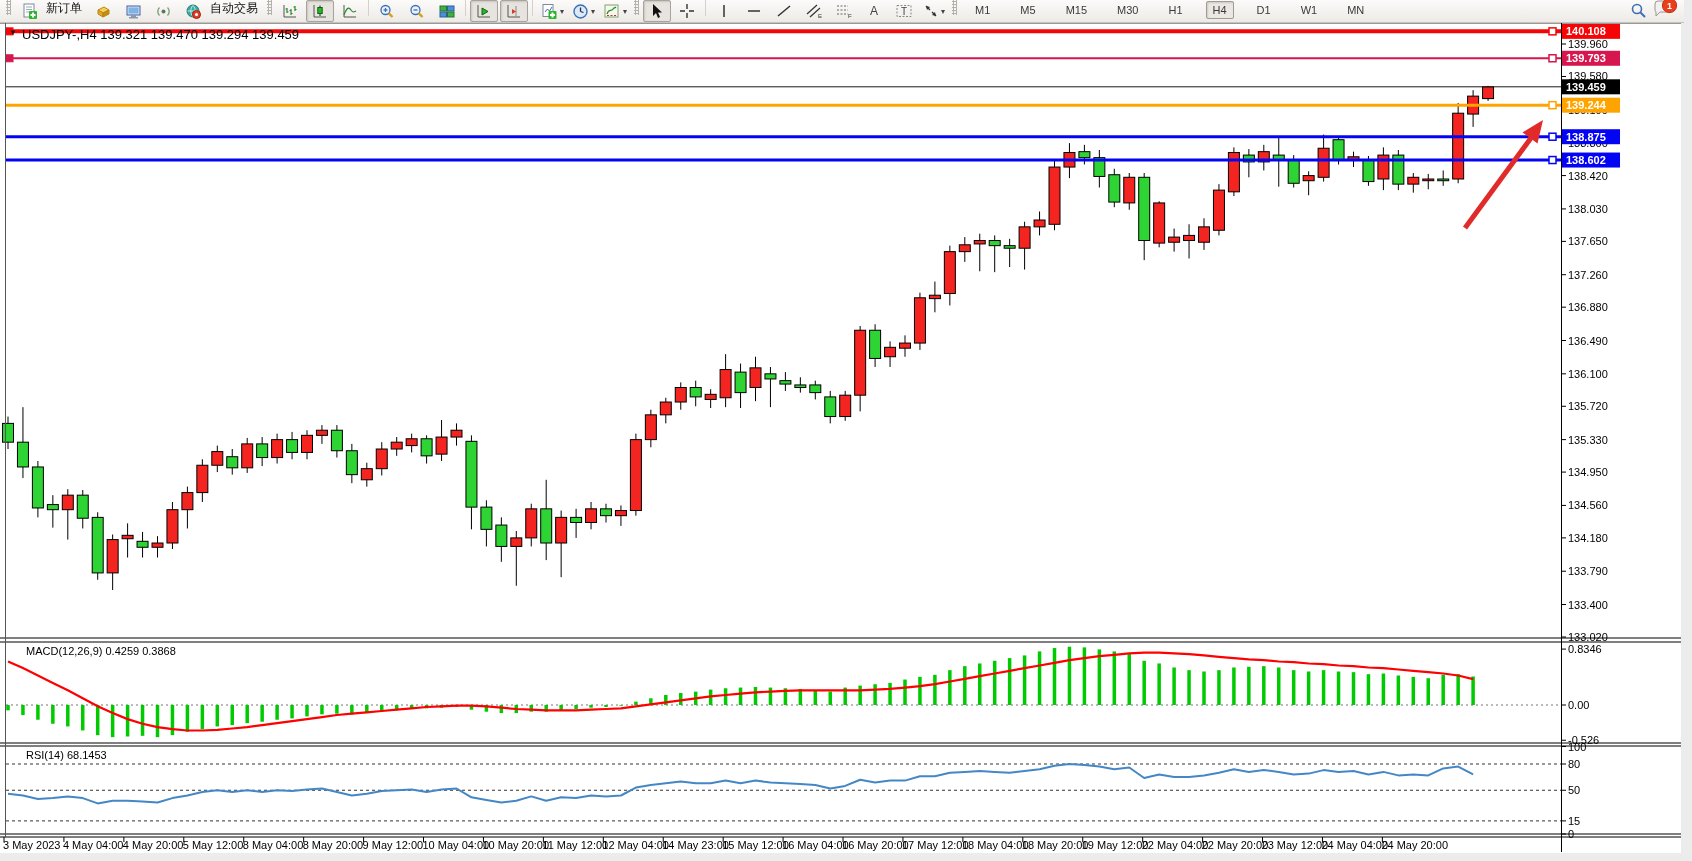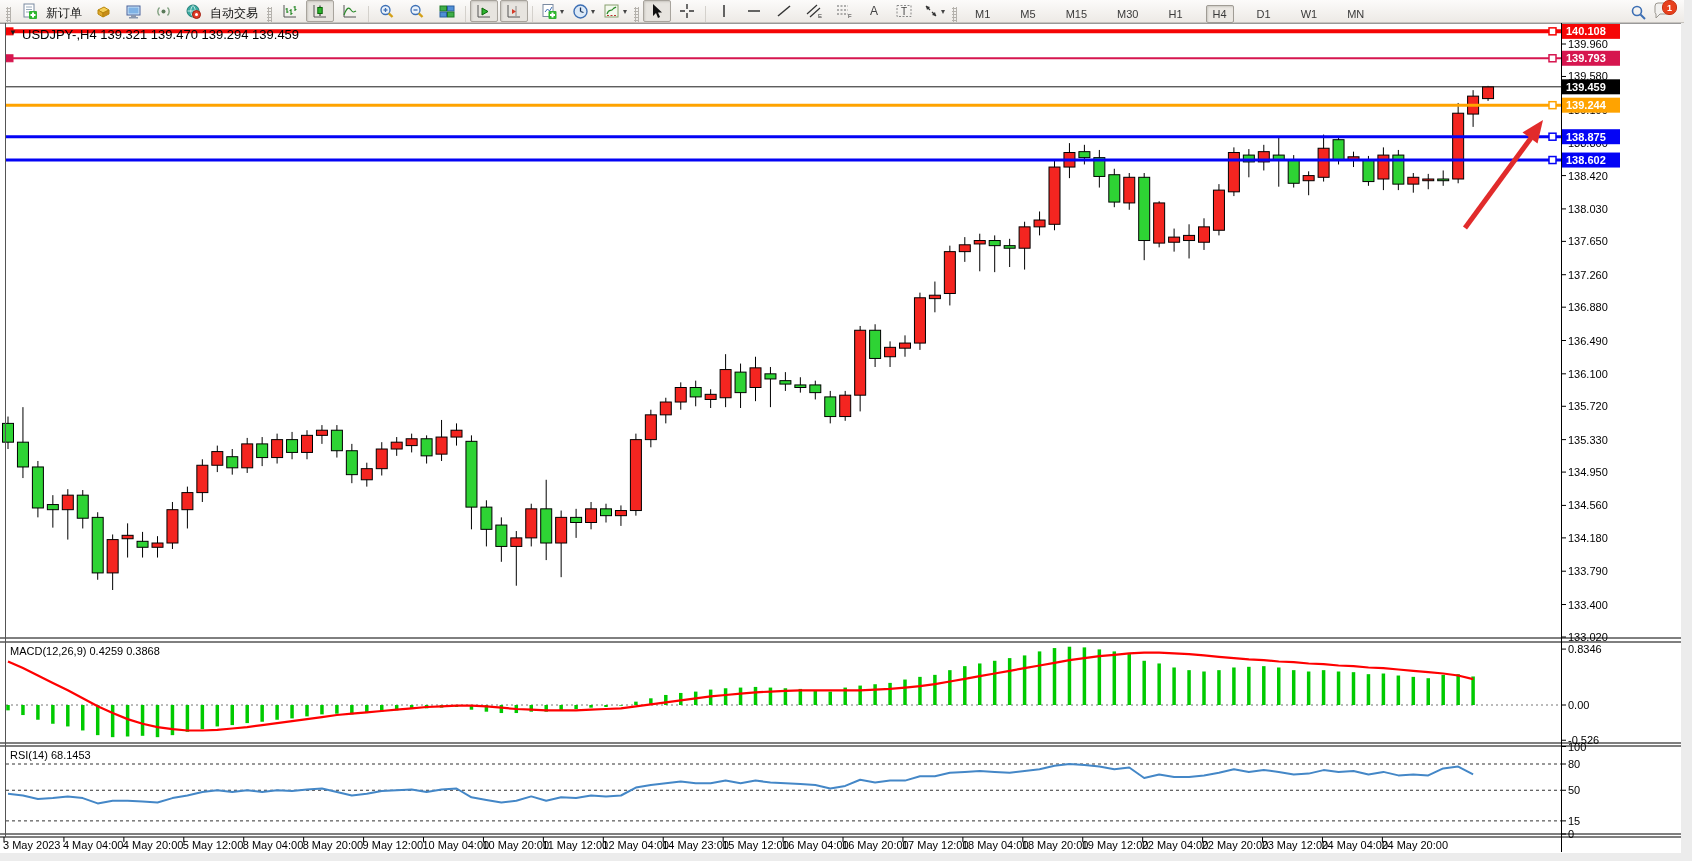--- a/index.html
+++ b/index.html
@@ -1,40 +1,40 @@
 <!DOCTYPE html>
 <html><head>
 <meta charset="utf-8">
 <style>
   html,body{margin:0;padding:0}
   body{width:1692px;height:861px;position:relative;background:#ececec;
        font-family:"Liberation Sans",sans-serif;overflow:hidden}
   
   .toolbar{position:absolute;top:0;left:0;width:1684px;height:23px;
     background:linear-gradient(#fcfbfa,#edeae6);border-bottom:1px solid #c6c3be;
-    display:flex;align-items:flex-end;padding:0 3px;box-sizing:border-box;z-index:6}
+    display:flex;align-items:flex-start;padding:0 3px;box-sizing:border-box;z-index:6}
   .grip{width:5px;height:15px;margin:0 3px;
     background-image:radial-gradient(#b5b2ad 1px,transparent 1.2px);background-size:3px 3px}
   .tb-btn{height:20px;min-width:22px;display:inline-flex;align-items:center;justify-content:center;
     border:1px solid transparent;border-radius:2px;margin:0 1px;font-size:11px;color:#333;padding:0 2px;cursor:default}
   .tb-btn.pressed{background:#e7e4df;border-color:#a8a49d;box-shadow:inset 1px 1px 2px #c9c6c0}
   .tb-label{font-size:12px;color:#111;margin:0 6px 0 2px;white-space:nowrap}
   .tb-sep{width:1px;height:16px;background:#d4d1cc;margin:0 3px}
   .caret{font-size:8px;color:#444;margin-left:2px}
   .tf-btn{font-size:11px;color:#3a3a3a;padding:2px 6px;border:1px solid transparent;margin:0 8px;border-radius:2px}
   .tf-btn.active{border-color:#a09c95;background:#ebe8e3;box-shadow:inset 1px 1px 2px #ccc9c3}
   .tb-right{margin-left:auto;display:flex;align-items:center;gap:6px;padding-right:8px}
   .bubble-wrap{position:relative;width:20px;height:20px}
   .badge{position:absolute;top:-2px;right:-4px;min-width:13px;height:13px;border-radius:7px;
     background:#e8401c;color:#fff;font-size:9px;font-weight:bold;display:flex;align-items:center;
     justify-content:center;border:1px solid #c23012}
   
   #chart-title{position:absolute;left:22px;top:27px;font-size:13px;color:#000;z-index:4;white-space:nowrap}
   #title-caret{position:absolute;left:9px;top:28px;font-size:8px;color:#1a1a1a;z-index:4}
-  .pane-label{position:absolute;left:10px;font-size:11px;color:#000;z-index:4;white-space:nowrap}
+  .pane-label{position:absolute;left:26px;font-size:11px;color:#000;z-index:4;white-space:nowrap}
   #macd-label{top:645px}
   #rsi-label{top:749px}
   svg text{font-family:"Liberation Sans","DejaVu Sans",sans-serif}
 </style>
 </head>
 <body>
 
 <div class="toolbar">
   <div class="grip"></div>
 

